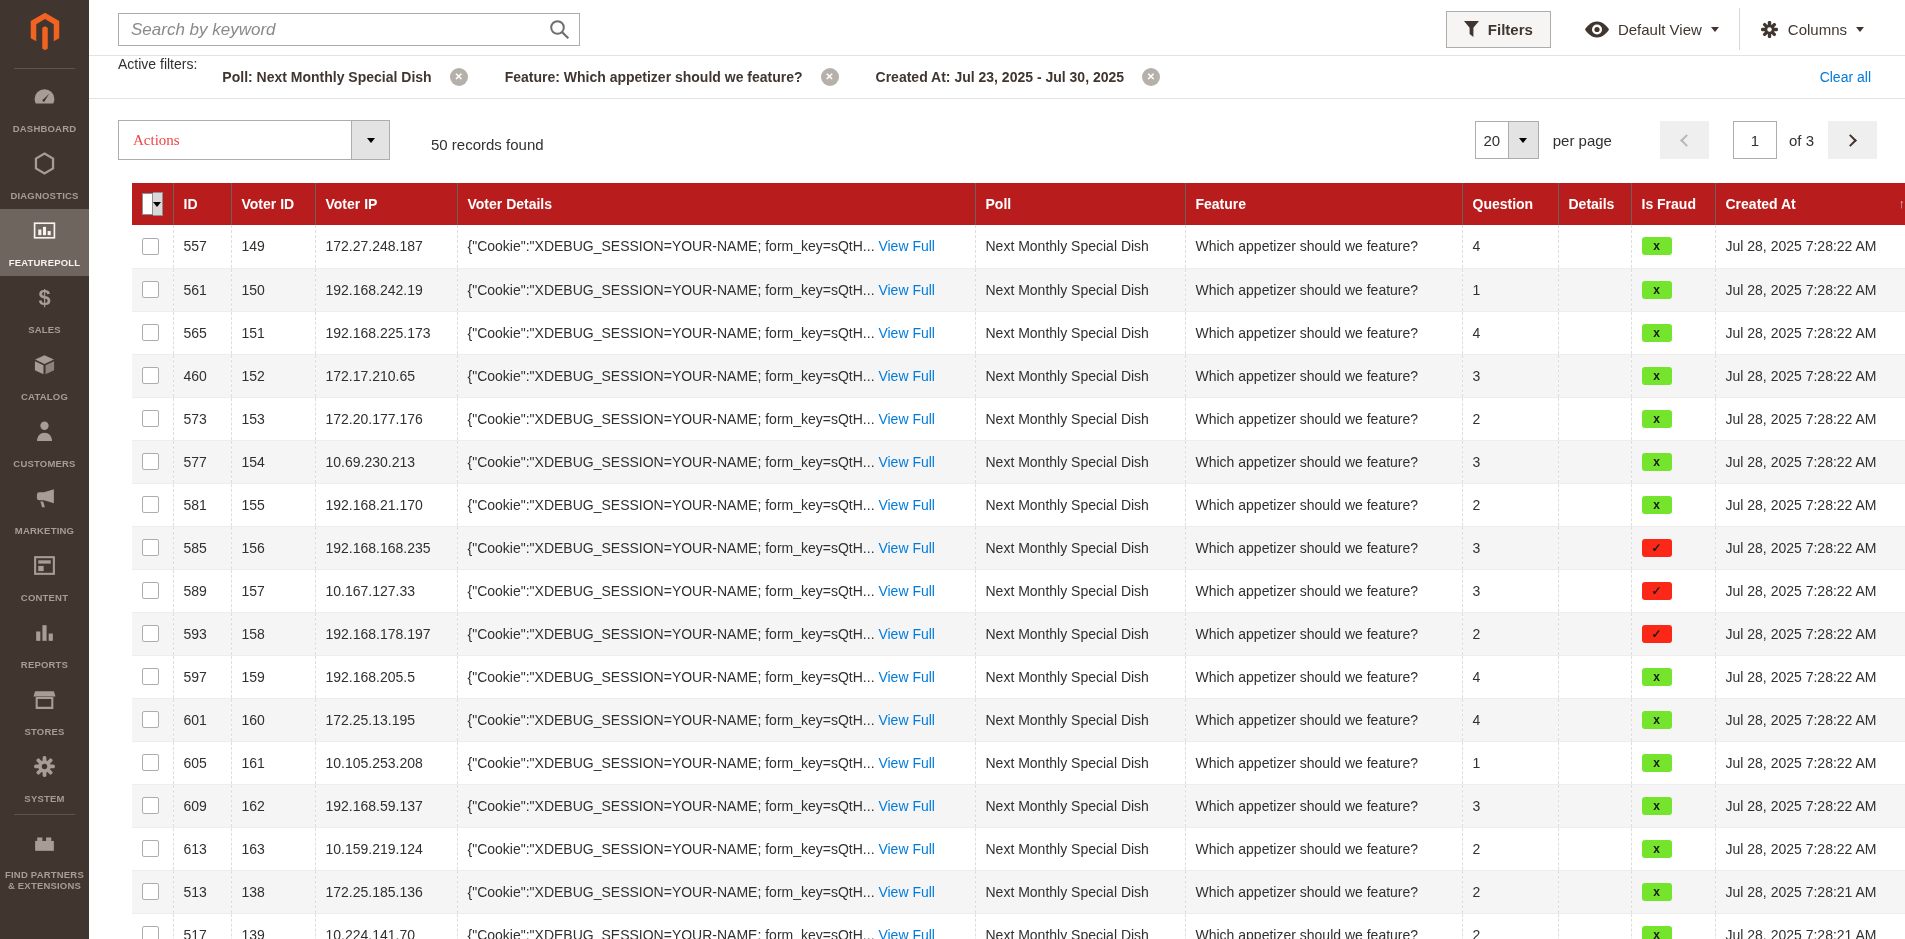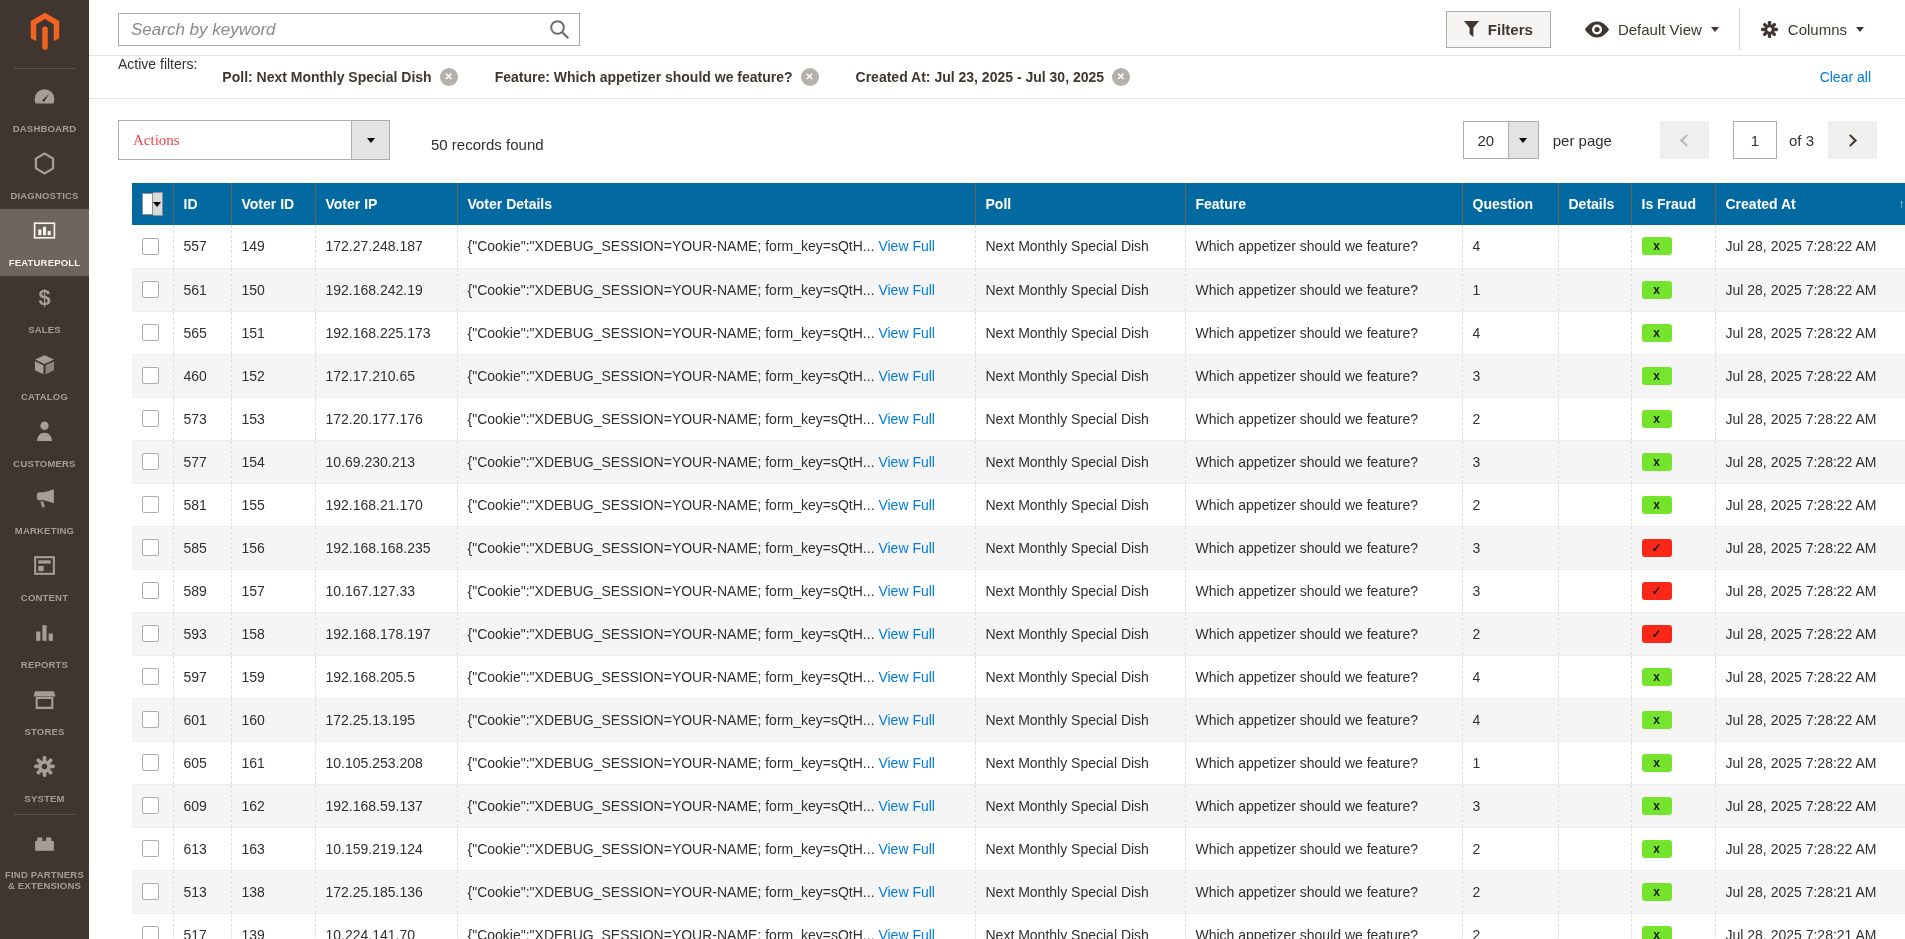--- a/index.html
+++ b/index.html
@@ -61,21 +61,21 @@
     width:0; height:0; border-left:4.5px solid transparent; border-right:4.5px solid transparent;
     border-top:5.5px solid #41362f; display:inline-block;
   }
 
   
   .filters-row {
     height:43px; border-bottom:1px solid #e3e3e3; display:flex; 
     padding:0 28px 0 29px;
   }
   .filters-row .af-label { font-size:14px; color:#303030; margin-right:25px; }
-  .chip { display:flex; align-items:center; gap:8px; margin-right:37px; }
+  .chip { display:flex; align-items:center; gap:18px; margin-right:37px; }
   .chip .chip-text { font-size:14px; font-weight:700; color:#41362f; }
   .chip-remove {
     width:18px; height:18px; border-radius:50%; background:#b6b0ab; color:#fff;
     font-size:10px; line-height:18px; text-align:center; cursor:pointer; border:0; padding:0;
     font-family:"Liberation Sans", sans-serif; font-weight:700;
   }
   .clear-all {
     margin-left:auto; font-size:14px; font-weight:400; color:#007bdb; cursor:pointer;
     background:none; border:0; font-family:"Liberation Sans", sans-serif;
   }
@@ -88,21 +88,21 @@
   }
   .actions-select .as-text { flex:1; padding:0 14px; font-size:15px; color:#ef4444;font-family:Liberation Serif, serif; }
   .select-caret-seg {
     width:38px; height:100%; background:#e3e3e3; border-left:1px solid #adadad;
     display:flex; align-items:center; justify-content:center;
   }
   .records-found { margin-left:41px; font-size:15px; color:#303030;margin-top:8px; }
 
   .pager { margin-left:auto; display:flex; align-items:center; }
   .perpage-select {
-    width:76px; height:38px; border:1px solid #adadad; background:#fff;
+    width:64px; height:38px; border:1px solid #adadad; background:#fff;
     display:flex; align-items:center; cursor:pointer;
   }
   .perpage-select .pp-value { flex:1; text-align:center; font-size:15px; color:#303030; }
   .perpage-select .select-caret-seg { width:30px; }
   .perpage-label { margin-left:14px; font-size:15px; color:#303030; }
   .page-btn {
     width:49px; height:38px; background:#efefef; border:0; cursor:pointer;
     display:flex; align-items:center; justify-content:center;
   }
   .page-btn.prev { margin-left:48px; }
@@ -114,21 +114,21 @@
   .page-input {
     width:44px; height:38px; margin-left:24px; border:1px solid #adadad; text-align:center;
     font-size:15px; color:#303030; font-family:"Liberation Sans", sans-serif; outline:none;
   }
   .of-label { margin-left:12px; font-size:15px; color:#303030; }
 
   
   .grid-wrap { padding:23px 0 0 43px; }
   table.grid { border-collapse:collapse; table-layout:fixed; width:1773px; }
   .grid th {
-    background:#0369a1; color:#fff; font-size:14px; font-weight:700; text-align:left;
+    background:#b91c1c; color:#fff; font-size:14px; font-weight:700; text-align:left;
     height:42px; padding:0 10px; border-left:1px solid #6b625b; vertical-align:middle;
     cursor:pointer; position:relative;
   }
   .grid th:first-child { border-left:0; }
   .grid td {
     font-size:14px; color:#303030; height:43px; padding:0 10px;
     border-left:1px dashed #dddddd; vertical-align:middle;
     white-space:nowrap; overflow:hidden;
   }
   .grid td:first-child { border-left:0; }

